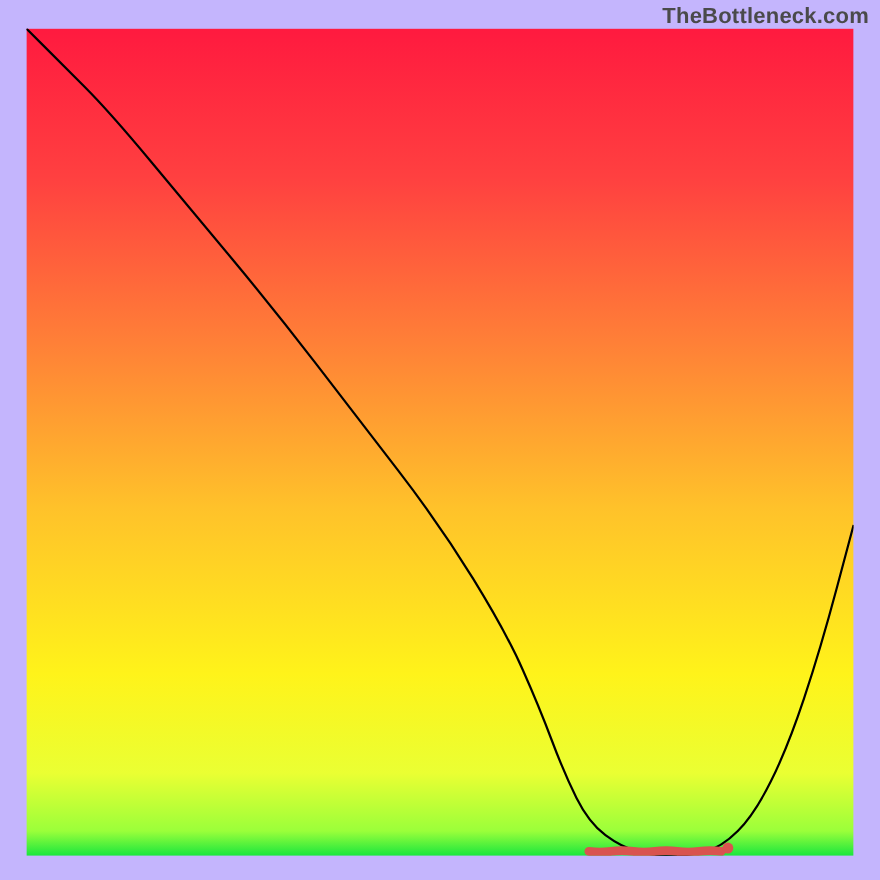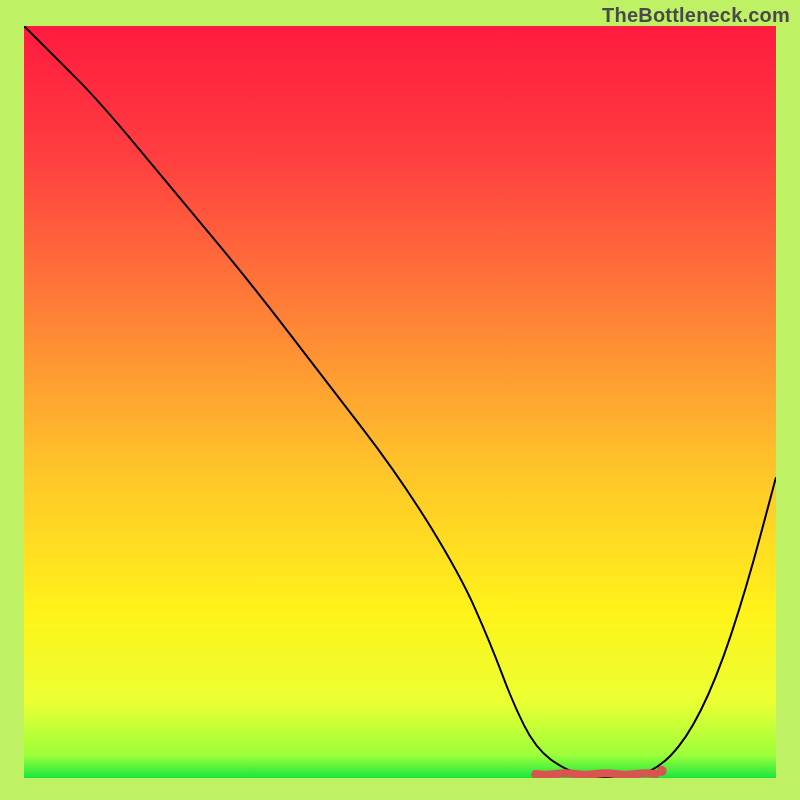--- a/index.html
+++ b/index.html
@@ -8,21 +8,21 @@
     width: 800px;
     height: 800px;
     overflow: hidden;
     background: #000;
     font-family: Arial, Helvetica, sans-serif;
   }
   .stage {
     position: relative;
     width: 800px;
     height: 800px;
-    background: #bef264;
+    background: #c4b5fd;
   }
   .watermark {
     position: absolute;
     top: 4px;
     right: 10px;
     font-size: 20px;
     font-weight: 600;
     color: #4a4a4a;
     letter-spacing: 0.2px;
     z-index: 10;

